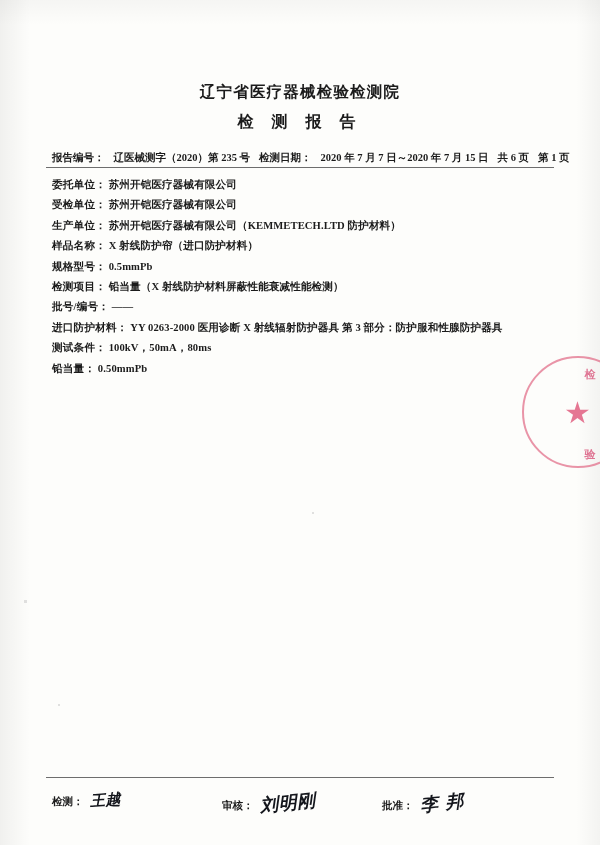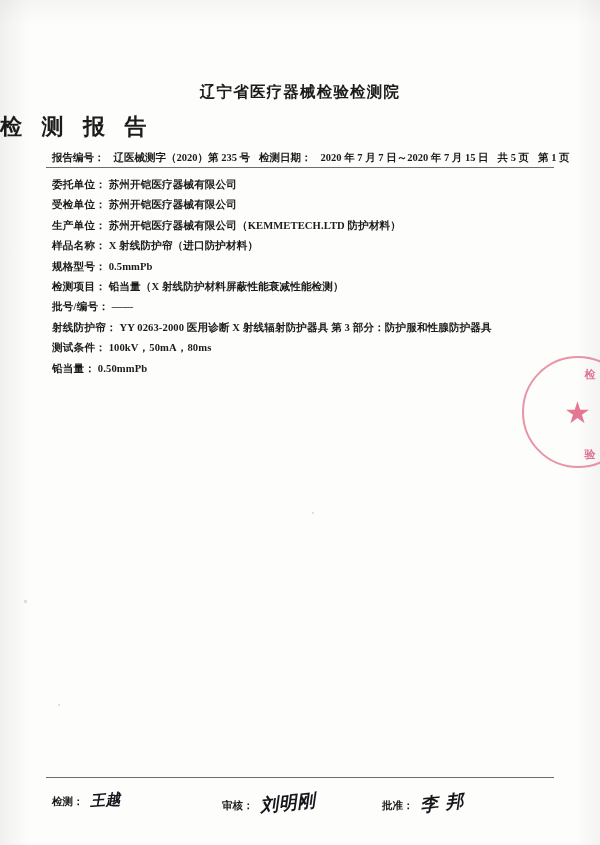--- a/index.html
+++ b/index.html
@@ -45,22 +45,22 @@
     text-align: center;
     font-size: 15.5px;
     font-weight: bold;
     letter-spacing: 1.2px;
   }
   .report-title {
     position: absolute;
     left: 0;
     top: 112px;
     width: 600px;
-    text-align: left;
-    font-size: 22px;
+    text-align: center;
+    font-size: 16px;
     font-weight: bold;
     letter-spacing: 7px;
   }
   .meta-line {
     position: absolute;
     left: 52px;
     top: 151px;
     width: 500px;
     font-size: 10.5px;
     font-weight: bold;
@@ -181,21 +181,21 @@
 <body>
 
 <div class="page">
   <div class="content">
 
     <div class="inst-name">辽宁省医疗器械检验检测院</div>
 
     <div class="report-title">检 测 报 告</div>
 
     <div class="meta-line">
-      <span class="seg">报告编号：</span><span class="seg">辽医械测字（2020）第 235 号</span><span class="seg">检测日期：</span><span class="seg">2020 年 7 月 7 日～2020 年 7 月 15 日</span><span class="seg">共 5 页</span><span class="seg">第 1 页</span>
+      <span class="seg">报告编号：</span><span class="seg">辽医械测字（2020）第 235 号</span><span class="seg">检测日期：</span><span class="seg">2020 年 7 月 7 日～2020 年 7 月 15 日</span><span class="seg">共 6 页</span><span class="seg">第 1 页</span>
     </div>
 
     <div class="rule top"></div>
 
     <div class="fields">
       <div class="field">
         <span class="lbl">委托单位：</span>
         <span class="val">苏州开铠医疗器械有限公司</span>
       </div>
       <div class="field">
@@ -216,21 +216,21 @@
       </div>
       <div class="field">
         <span class="lbl">检测项目：</span>
         <span class="val">铅当量（X 射线防护材料屏蔽性能衰减性能检测）</span>
       </div>
       <div class="field">
         <span class="lbl">批号/编号：</span>
         <span class="val">——</span>
       </div>
       <div class="field">
-        <span class="lbl">射线防护帘：</span>
+        <span class="lbl">进口防护材料：</span>
         <span class="val thin">YY 0263-2000 医用诊断 X 射线辐射防护器具 第 3 部分：防护服和性腺防护器具</span>
       </div>
       <div class="field">
         <span class="lbl">测试条件：</span>
         <span class="val">100kV，50mA，80ms</span>
       </div>
       <div class="field">
         <span class="lbl">铅当量：</span>
         <span class="val">0.50mmPb</span>
       </div>

